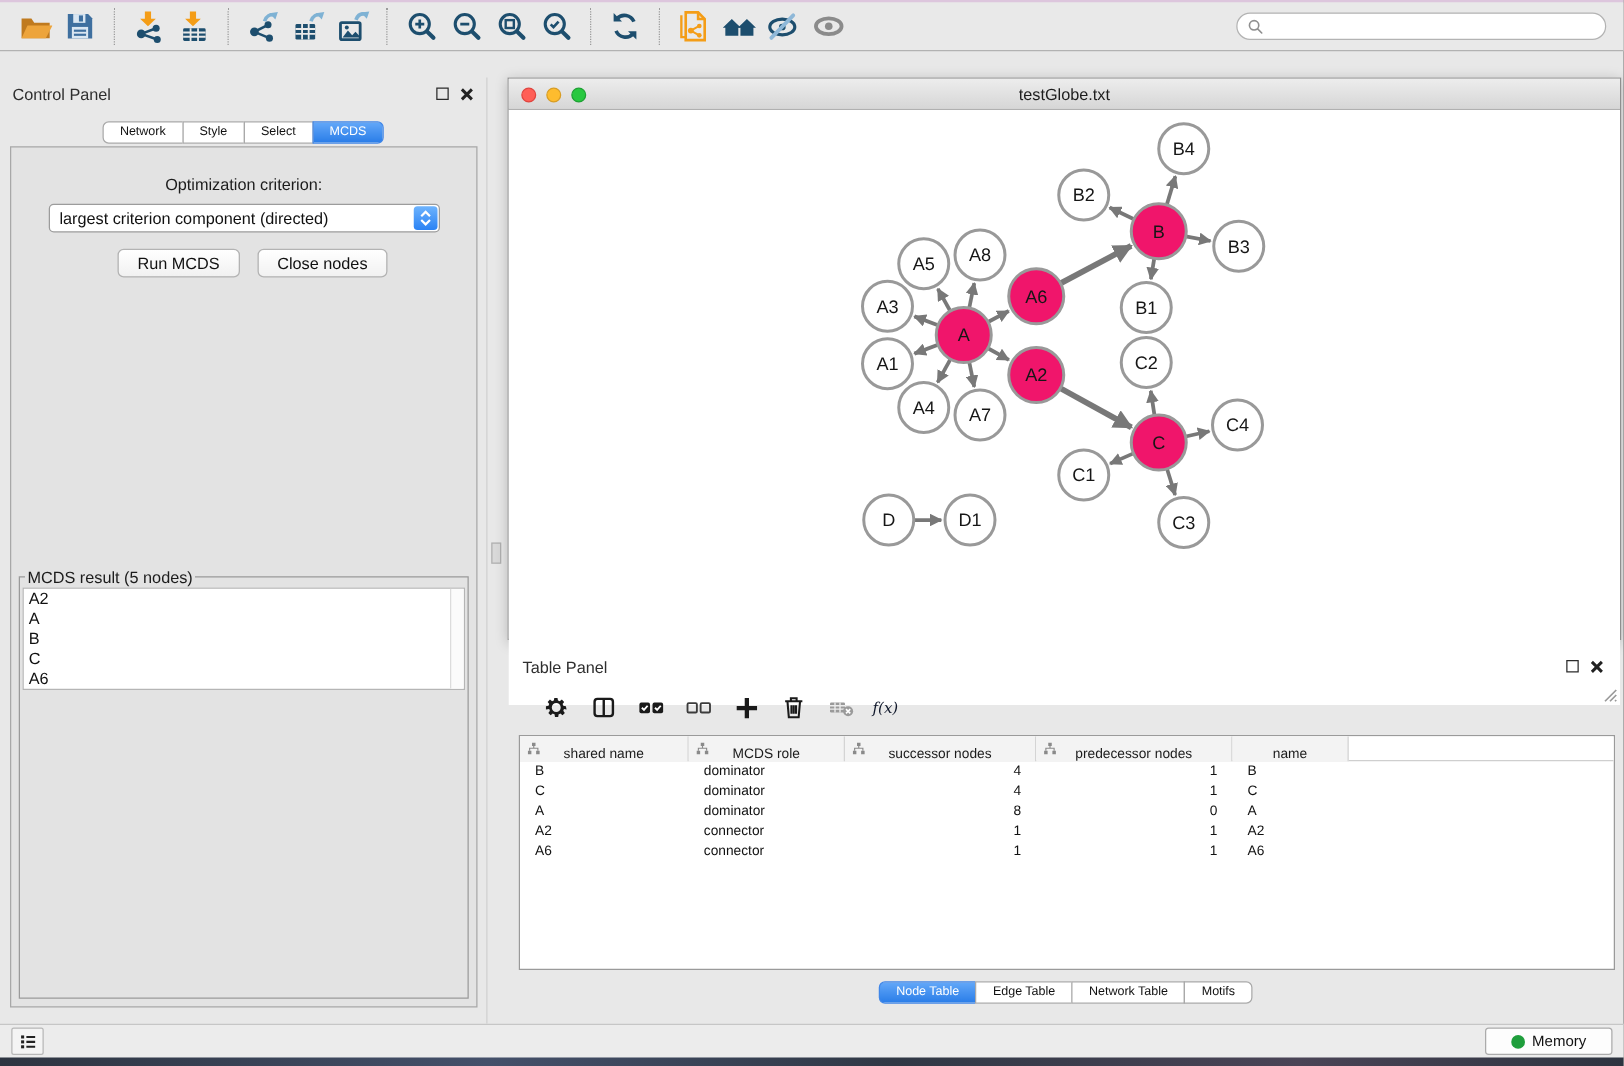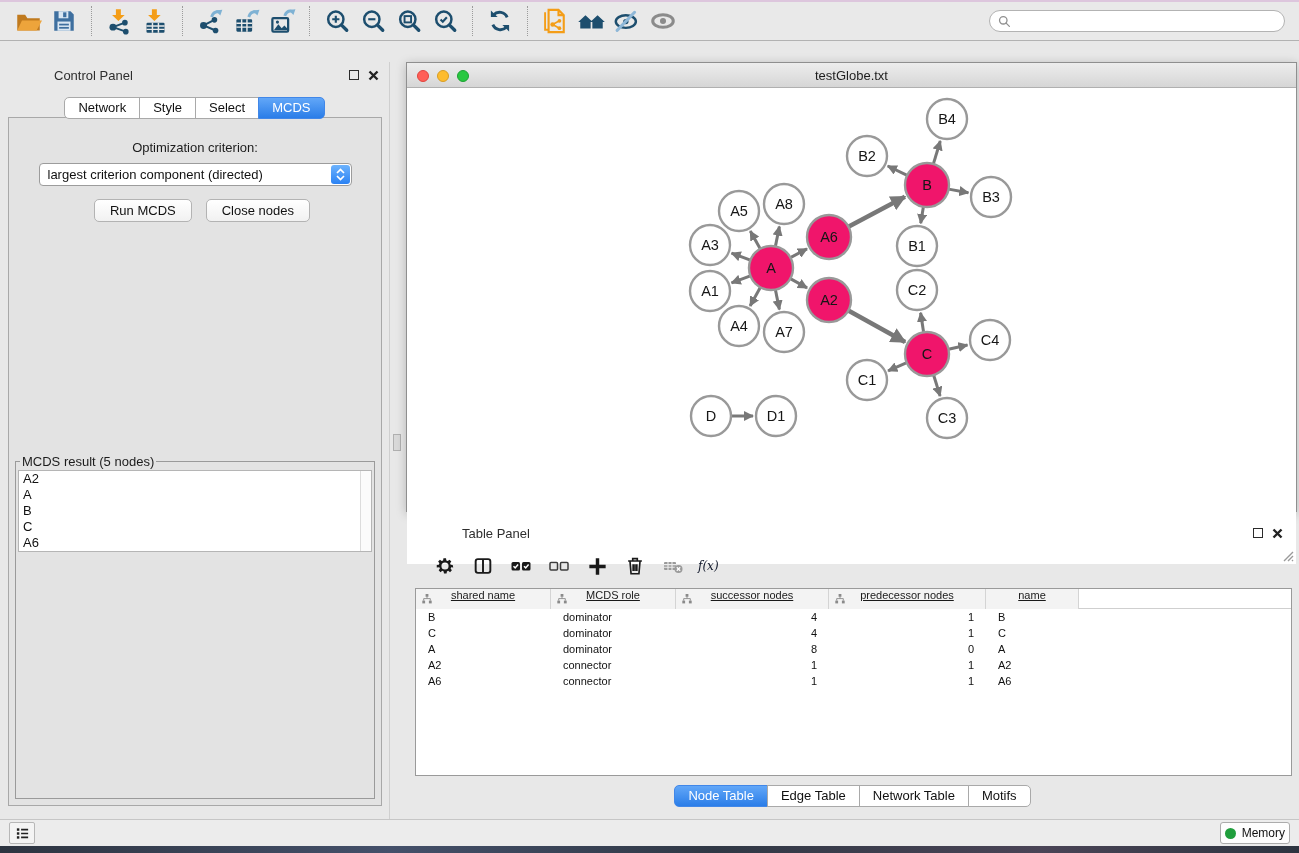--- a/index.html
+++ b/index.html
@@ -27,26 +27,26 @@
                border:1px solid #b3b3b3; border-radius:12px; display:flex; align-items:center; padding:0 8px; }
   .searchbox input { border:none; outline:none; flex:1; font-size:12px; background:transparent; margin-left:5px;
                      font-family:"Liberation Sans",sans-serif; }
 
   
   .main { position:absolute; top:62px; left:0; width:1299px; height:757px; }
 
   
   .control-panel { position:absolute; left:0; top:0; width:390px; height:757px; border-right:1px solid #cfcfcf; }
   .panel-header { height:26px; display:flex; align-items:center; padding:0 10px; }
-  .panel-header .ph-title { font-size:13px; color:#2e2e2e;margin-left:44px; }
+  .panel-header .ph-title { font-size:13px; color:#2e2e2e; }
   .ph-icons { margin-left:auto; display:flex; gap:9px; align-items:center; }
   .float-box { width:10px; height:10px; border:1.6px solid #2b2b2b; display:inline-block; }
 
   .ctrl-tabs { position:relative; z-index:2; display:flex; justify-content:center; margin-top:9px; margin-bottom:-1px; }
-  .seg { background:#fff; border:1px solid #a9a9a9; padding:2px 13px 3px; font-size:13px; color:#111; margin-left:-1px; cursor:default; }
+  .seg { background:#fff; border:1px solid #a9a9a9; padding:2px 13px 3px; font-size:10px; color:#111; margin-left:-1px; cursor:default; }
   .seg:first-child { border-radius:5px 0 0 5px; margin-left:0; }
   .seg:last-child { border-radius:0 5px 5px 0; }
   .seg-sel { background:linear-gradient(#62a7f8,#2a7de8); border-color:#4187e8; color:#fff; }
 
   .tab-content { position:absolute; left:8px; right:7px; top:55px; bottom:13px; border:1px solid #a8a8a8;
                  background:#e3e3e3; display:flex; flex-direction:column; align-items:center; }
   .opt-label { margin-top:22px; font-size:13px; color:#1c1c1c; }
   .dropdown { margin-top:8px; width:313px; height:23px; background:#fff; border:1px solid #9c9c9c; border-radius:4px;
               display:flex; align-items:center; }
   .dropdown .dd-value { flex:1; padding-left:8px; font-size:13px; color:#111; white-space:nowrap; }
@@ -80,35 +80,35 @@
   .resize-grip { position:absolute; right:2px; bottom:2px; }
 
   
   .table-panel { position:absolute; left:406px; top:458px; width:893px; height:299px; }
   .tp-toolbar { height:40px; display:flex; align-items:center; padding-left:20px; gap:0; }
   .tp-btn { width:38px; height:34px; display:flex; align-items:center; justify-content:center; }
   .fx-label { font-family:"DejaVu Serif", serif; font-style:italic; font-size:12px; color:#0f172a; margin-left:6px; }
   .table-wrap { margin:2px 7px 0 9px; height:188px; background:#fff; border:1px solid #9a9a9a; overflow:hidden; }
   .t-header { display:flex; height:20px; background:#fff; border-bottom:1px solid #cfcfcf; }
   .th { position:relative; height:20px; background:#f3f3f3; border-right:1px solid #d4d4d4;
-        display:flex; align-items:flex-start; justify-content:center; font-size:11px; color:#1b1b1b;text-decoration:underline; }
+        display:flex; align-items:flex-end; justify-content:center; font-size:11px; color:#1b1b1b; }
   .th .tree-icon { position:absolute; left:6px; top:5px; }
   .t-body { }
   .tr { display:flex; height:16px; }
   .td { font-size:11px; line-height:16px; color:#111; padding:0 12px; white-space:nowrap; overflow:hidden; }
   .td.num { text-align:right; }
   .tp-tabs { display:flex; justify-content:center; margin-top:9px; }
 
   
   .status-bar { position:absolute; top:819px; left:0; width:1299px; height:27px; background:#ececec;
                 border-top:1px solid #c6c6c6; display:flex; align-items:center; padding:0 9px; }
   .list-btn { width:26px; height:22px; border:1px solid #b7b7b7; border-radius:2px; background:#f4f4f4;
               display:flex; align-items:center; justify-content:center; }
   .memory-btn { margin-left:auto; height:22px; border:1px solid #ababab; border-radius:3px; background:#fdfdfd;
-                display:flex; align-items:center; gap:6px; padding:0 4px; font-size:12px; color:#111; }
+                display:flex; align-items:center; gap:6px; padding:0 20px; font-size:12px; color:#111; }
   .mem-dot { width:11px; height:11px; border-radius:50%; background:#1f9e3c; }
   .desktop-strip { position:absolute; top:846px; left:0; width:1299px; height:7px;
                    background:linear-gradient(90deg,#2d3440,#44506a 30%,#303845 55%,#4a4456 80%,#2d3440); }
 </style>
 </head>
 <body>
 
 <div id="app">
   <div class="topline"></div>
 

